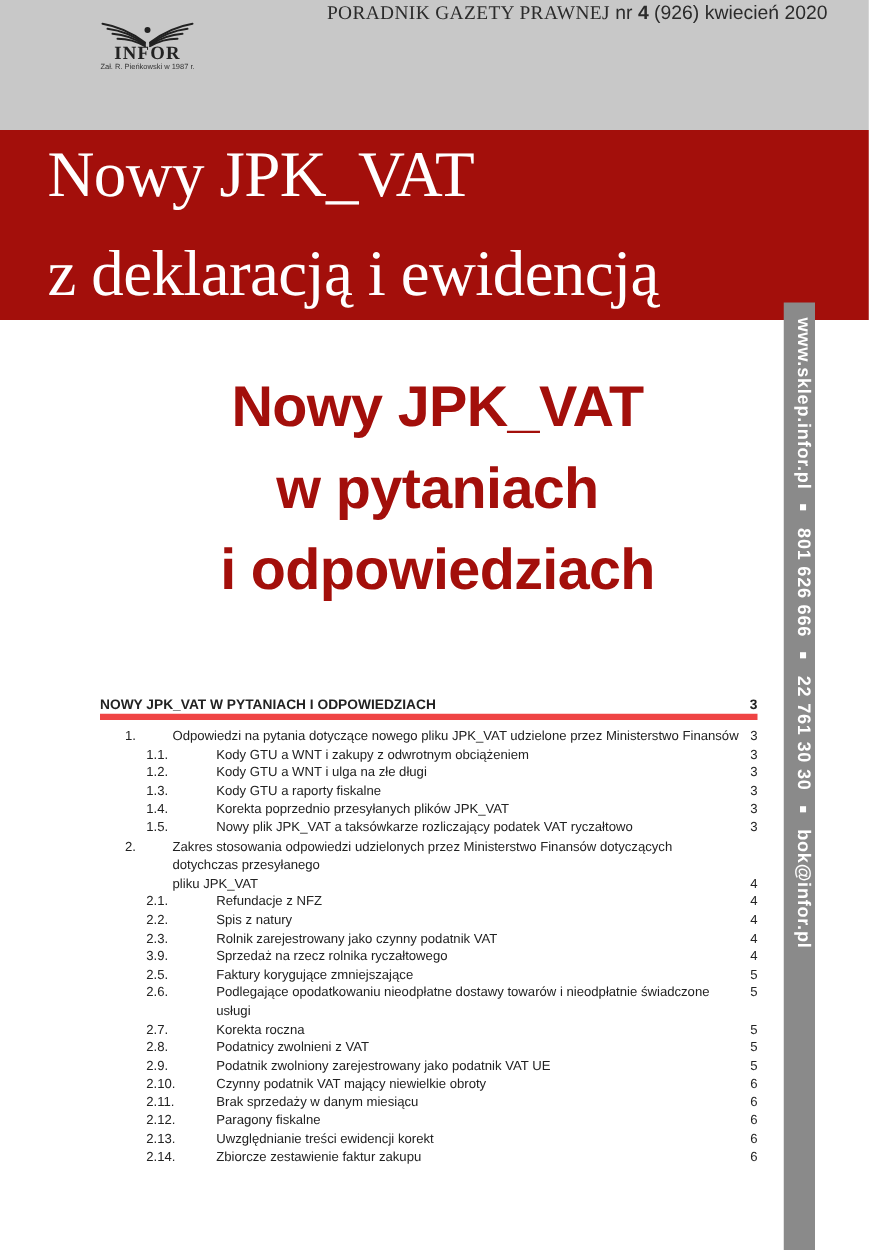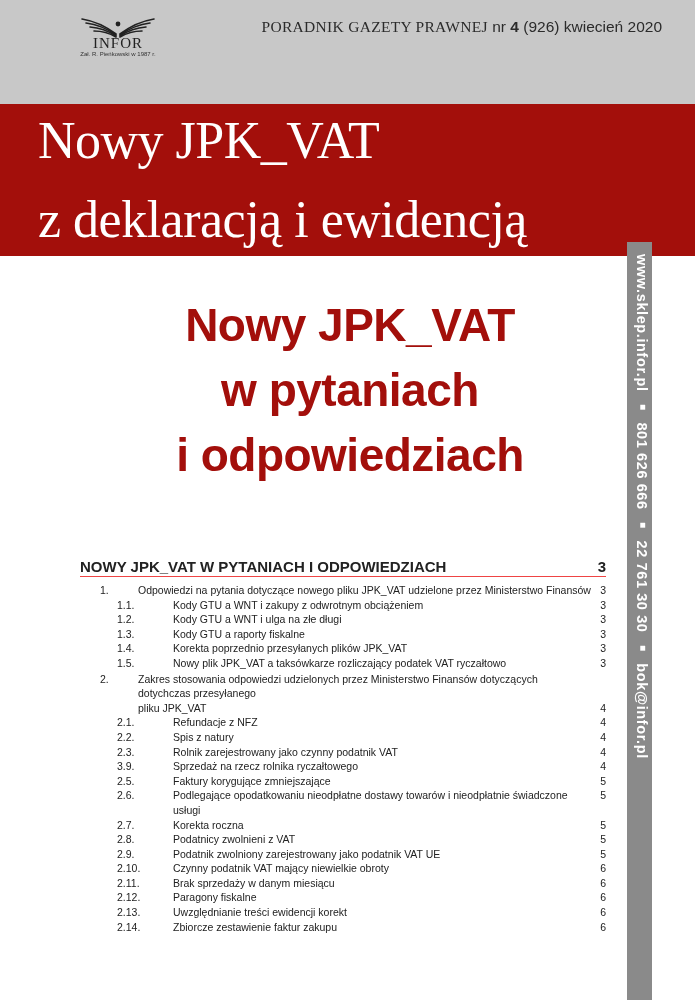--- a/index.html
+++ b/index.html
@@ -7,26 +7,26 @@
     width: 695px; height: 1000px; position: relative; overflow: hidden;
     background: #ffffff; font-family: "Liberation Sans", sans-serif; color: #1a1a1a;
   }
   .topbar {
     position: absolute; left: 0; top: 0; width: 695px; height: 104px;
     background: #c8c8c8;
   }
   .logo { position: absolute; left: 70px; top: 16px; width: 96px; height: 48px; text-align: center; }
   .logo svg { display: block; margin: 0 auto; }
   .logo-word {
-    font-family: "Liberation Serif", serif; font-weight: normal; font-size: 15px;
+    font-family: "Liberation Serif", serif; font-weight: bold; font-size: 15px;
     letter-spacing: 1px; color: #222; line-height: 14px; margin-top: -2px;
   }
   .logo-sub { font-size: 6px; color: #333; line-height: 8px; white-space: nowrap; }
   .pub-line {
-    position: absolute; right: 33px; top: 18px; font-size: 15.5px; color: #2b2b2b;
+    position: absolute; right: 33px; top: 2px; font-size: 15.5px; color: #2b2b2b;
     white-space: nowrap;
   }
   .pub-line .serif { font-family: "Liberation Serif", serif; letter-spacing: 0.3px; }
   .pub-line .num { font-weight: bold; }
   .dodatek {
     position: absolute; right: 33px; top: 52px; font-size: 30px; font-weight: bold;
     color: #1e1e1e; white-space: nowrap; letter-spacing: -0.3px;
   }
   .redband {
     position: absolute; left: 0; top: 104px; width: 695px; height: 152px;
@@ -47,22 +47,22 @@
     writing-mode: vertical-rl; color: #ffffff; font-size: 14.5px; font-weight: bold;
     white-space: nowrap; letter-spacing: 0.6px;
   }
   .sidebar-text .sq { font-size: 10px; padding: 5px 0; }
   .main-title {
     position: absolute; left: 100px; top: 293px; width: 500px; text-align: center;
     color: #a30f0b; font-weight: bold; font-size: 46px; line-height: 65px; letter-spacing: -0.5px;
   }
   .toc { position: absolute; left: 80px; top: 558px; width: 526px; font-size: 10.5px; color: #222; }
   .toc-head {
-    display: flex; justify-content: space-between; font-weight: bold; font-size: 15px;
-    border-bottom: 1px solid #ef4444; padding-bottom: 1px; margin-bottom: 6px;
+    display: flex; justify-content: space-between; font-weight: bold; font-size: 11px;
+    border-bottom: 5px solid #ef4444; padding-bottom: 1px; margin-bottom: 6px;
   }
   .toc-row { display: flex; line-height: 14.6px; }
   .toc-row .num { flex: 0 0 auto; }
   .toc-row .lbl { flex: 1 1 auto; margin-left: 18px; }
   .toc-row .pg { flex: 0 0 10px; text-align: right; }
   .lvl1 .num { width: 20px; padding-left: 20px; }
   .lvl2 .num { width: 38px; padding-left: 37px; }
   .wrap-row .lbl { padding-right: 20px; }
   .cont { padding-left: 40px; }
 </style>

